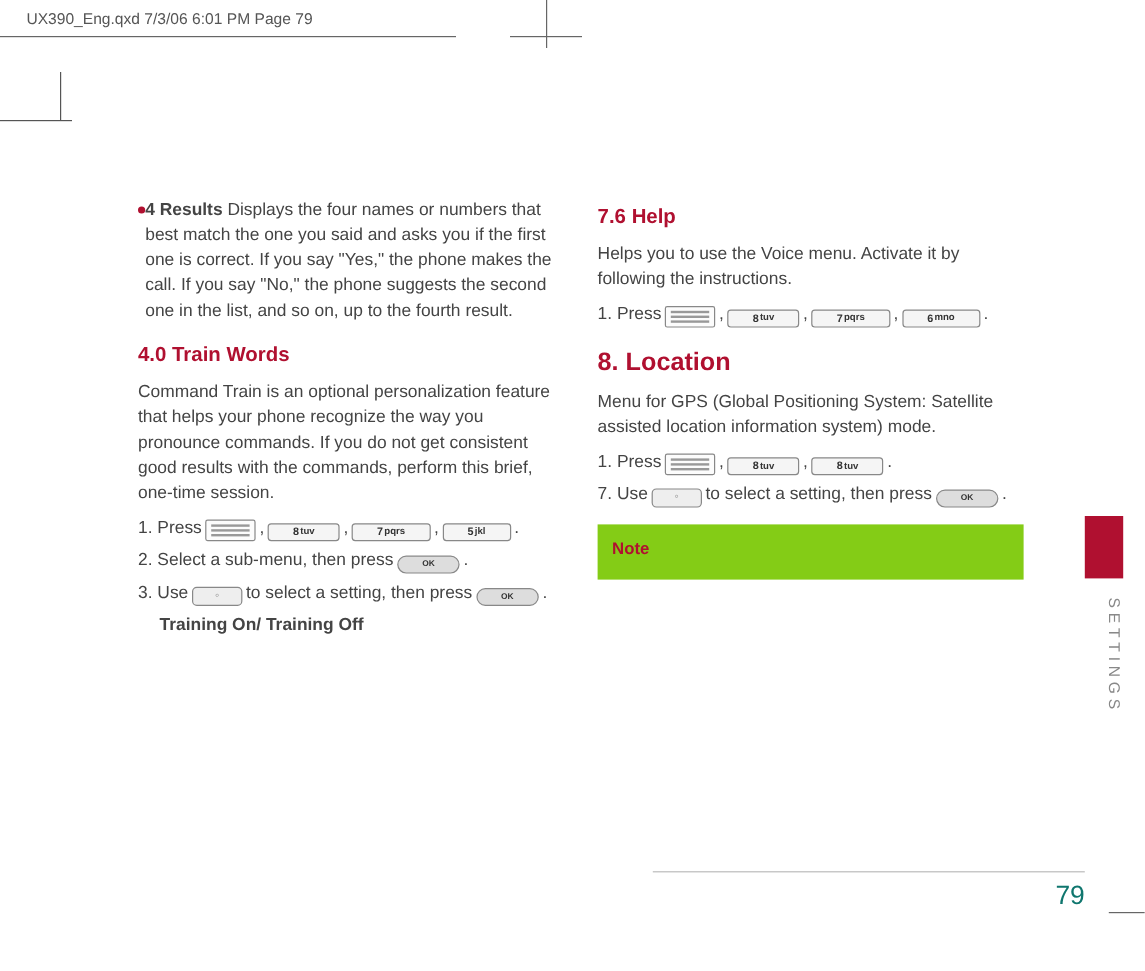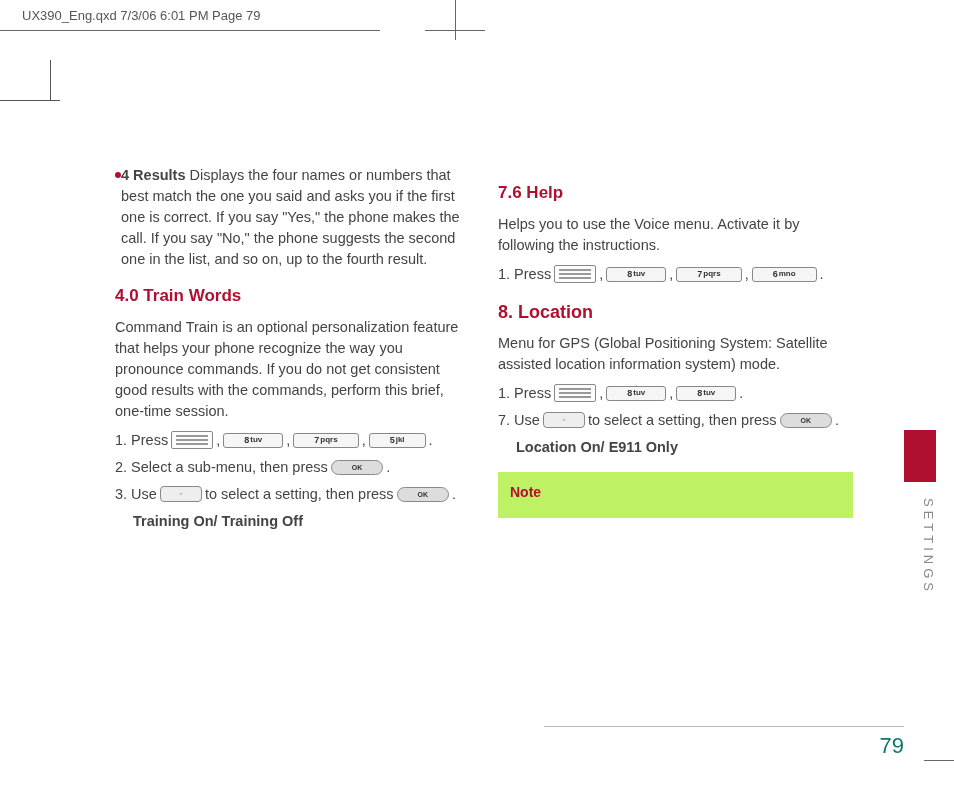--- a/index.html
+++ b/index.html
@@ -13,41 +13,41 @@
   .crop-top-hl { position: absolute; top: 30px; left: 0; width: 380px; height: 1px; background: #666; }
   .crop-right-h { position: absolute; top: 760px; right: 0; width: 30px; height: 1px; background: #666; }
   .corner-tl-h { position: absolute; top: 100px; left: 0; width: 60px; height: 1px; background: #555; }
   .corner-tl-v { position: absolute; top: 60px; left: 50px; width: 1px; height: 40px; background: #555; }
 
   
   .content { position: absolute; top: 165px; left: 115px; width: 770px; display: flex; gap: 28px; }
   .col { width: 355px; font-size: 14.5px; line-height: 1.45; color: #444; }
 
   h2 { color: #b01030; font-size: 17px; font-weight: 600; margin: 14px 0 8px; }
-  h2.big { font-size: 18px; }
+  h2.big { font-size: 21px; }
   p, li, .step { margin-bottom: 6px; }
-  .step { display: flex; align-items: center; flex-wrap: wrap; gap: 3px; }
+  .step { display: flex; align-items: flex-end; flex-wrap: wrap; gap: 3px; }
   .lead { margin-bottom: 8px; }
   .bold { font-weight: 600; }
   .opts { font-weight: 600; margin-left: 18px; margin-top: 4px; margin-bottom: 10px; }
 
   .bullet-item { display: flex; margin-bottom: 10px; }
   .dot { width: 6px; height: 6px; background: #b01030; border-radius: 50%; flex: 0 0 auto; margin-top: 7px; }
 
   
   .key { display: inline-flex; align-items: center; justify-content: center; height: 15px; min-width: 26px; padding: 0 20px; border: 1px solid #888; border-radius: 3px; background: #f5f5f5; font-size: 8px; font-weight: 700; color: #333; line-height: 1; vertical-align: middle; }
   .key.num::before { content: attr(data-num); font-size: 9px; margin-right: 1px; }
   .key.menu { min-width: 18px; width: 18px; height: 18px; border-radius: 2px; background: #fcfcfc; position: relative; }
   .key.menu::before { content: ""; position: absolute; top: 3px; left: 4px; right: 4px; height: 2px; background: #999; box-shadow: 0 4px 0 #999, 0 8px 0 #999; }
   .key.ok { min-width: 22px; border-radius: 8px; background: #ddd; font-size: 7px; }
   .key.nav { min-width: 20px; width: 20px; height: 16px; border-radius: 4px; background: #eee; position: relative; }
   .key.nav::before { content: "◦"; font-size: 10px; color: #888; }
 
   
-  .note { background: #bef264; padding: 10px 12px 12px; margin-top: 14px; }
+  .note { background: #84cc16; padding: 10px 12px 12px; margin-top: 14px; }
   .note-title { color: #b01030; font-weight: 600; font-size: 14px; margin-bottom: 4px; }
   .note-body { font-size: 13px; line-height: 1.35; color: #555; }
 
   
   .tab { position: absolute; right: 18px; top: 430px; width: 32px; height: 52px; background: #b01030; }
   .tab-label { position: absolute; right: 18px; top: 490px; width: 32px; text-align: center; writing-mode: vertical-rl; font-size: 13px; letter-spacing: 4px; color: #888; padding-top: 8px; }
 
   
   .pagenum { position: absolute; right: 50px; bottom: 50px; font-size: 22px; color: #0f766e; }
   .pagenum-rule { position: absolute; right: 50px; bottom: 82px; width: 360px; height: 1px; background: #bbb; }
@@ -99,21 +99,21 @@
         <span>3. Use </span>
         <span class="key nav"></span>
         <span> to select a setting, then press </span>
         <span class="key ok">OK</span>
         <span> .</span>
       </div>
       <div class="opts">Training On/ Training Off</div>
     </div>
 
     <div class="col">
-      <h2 style="margin-top:16px">7.6 Help</h2>
+      <h2 style="margin-top:4px">7.6 Help</h2>
       <p class="lead">Helps you to use the Voice menu. Activate it by following the instructions.</p>
       <div class="step">
         <span>1. Press </span>
         <span class="key menu"></span>
         <span>, </span>
         <span class="key num" data-num="8">tuv</span>
         <span>, </span>
         <span class="key num" data-num="7">pqrs</span>
         <span>, </span>
         <span class="key num" data-num="6">mno</span>
@@ -133,21 +133,20 @@
         <span> .</span>
       </div>
 
       <div class="step">
         <span>7. Use </span>
         <span class="key nav"></span>
         <span> to select a setting, then press </span>
         <span class="key ok">OK</span>
         <span> .</span>
       </div>
-      <div class="opts">Location On/ E911 Only</div>
 
       <div class="note">
         <div class="note-title">Note</div>
       </div>
     </div>
   </div>
 
   <div class="tab"></div>
   <div class="tab-label">SETTINGS</div>
 

